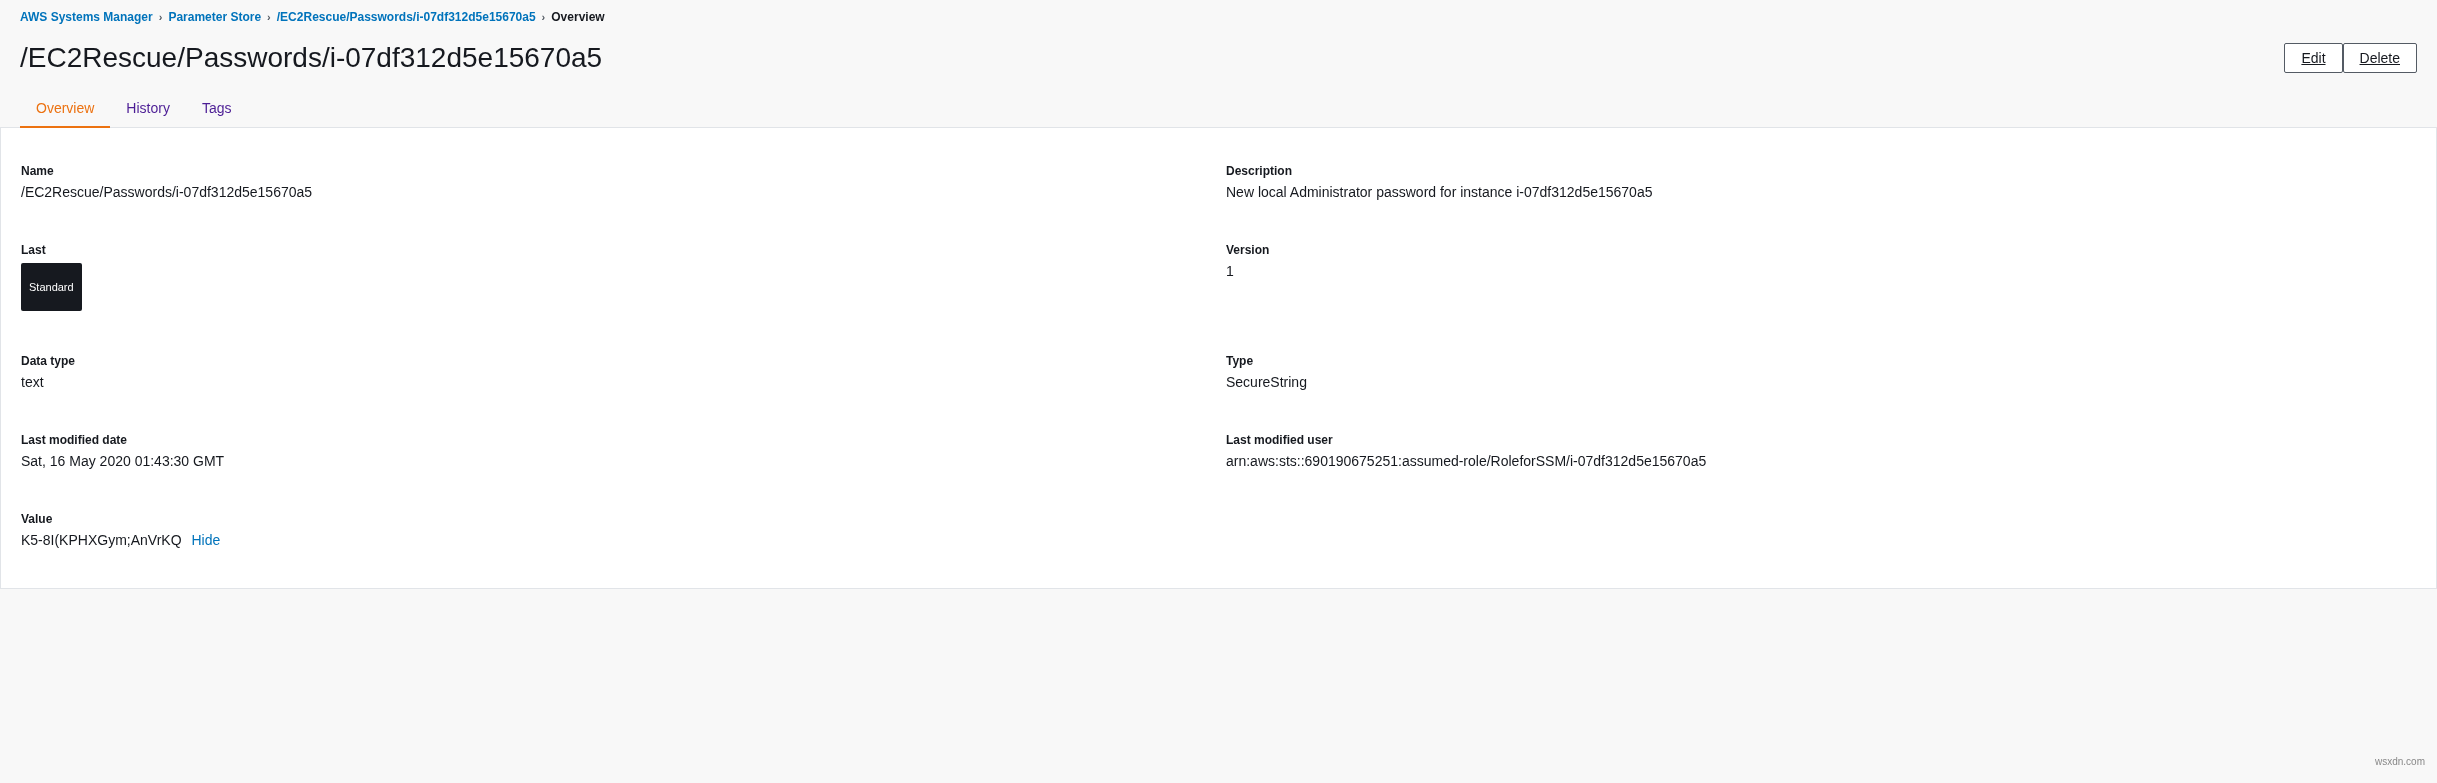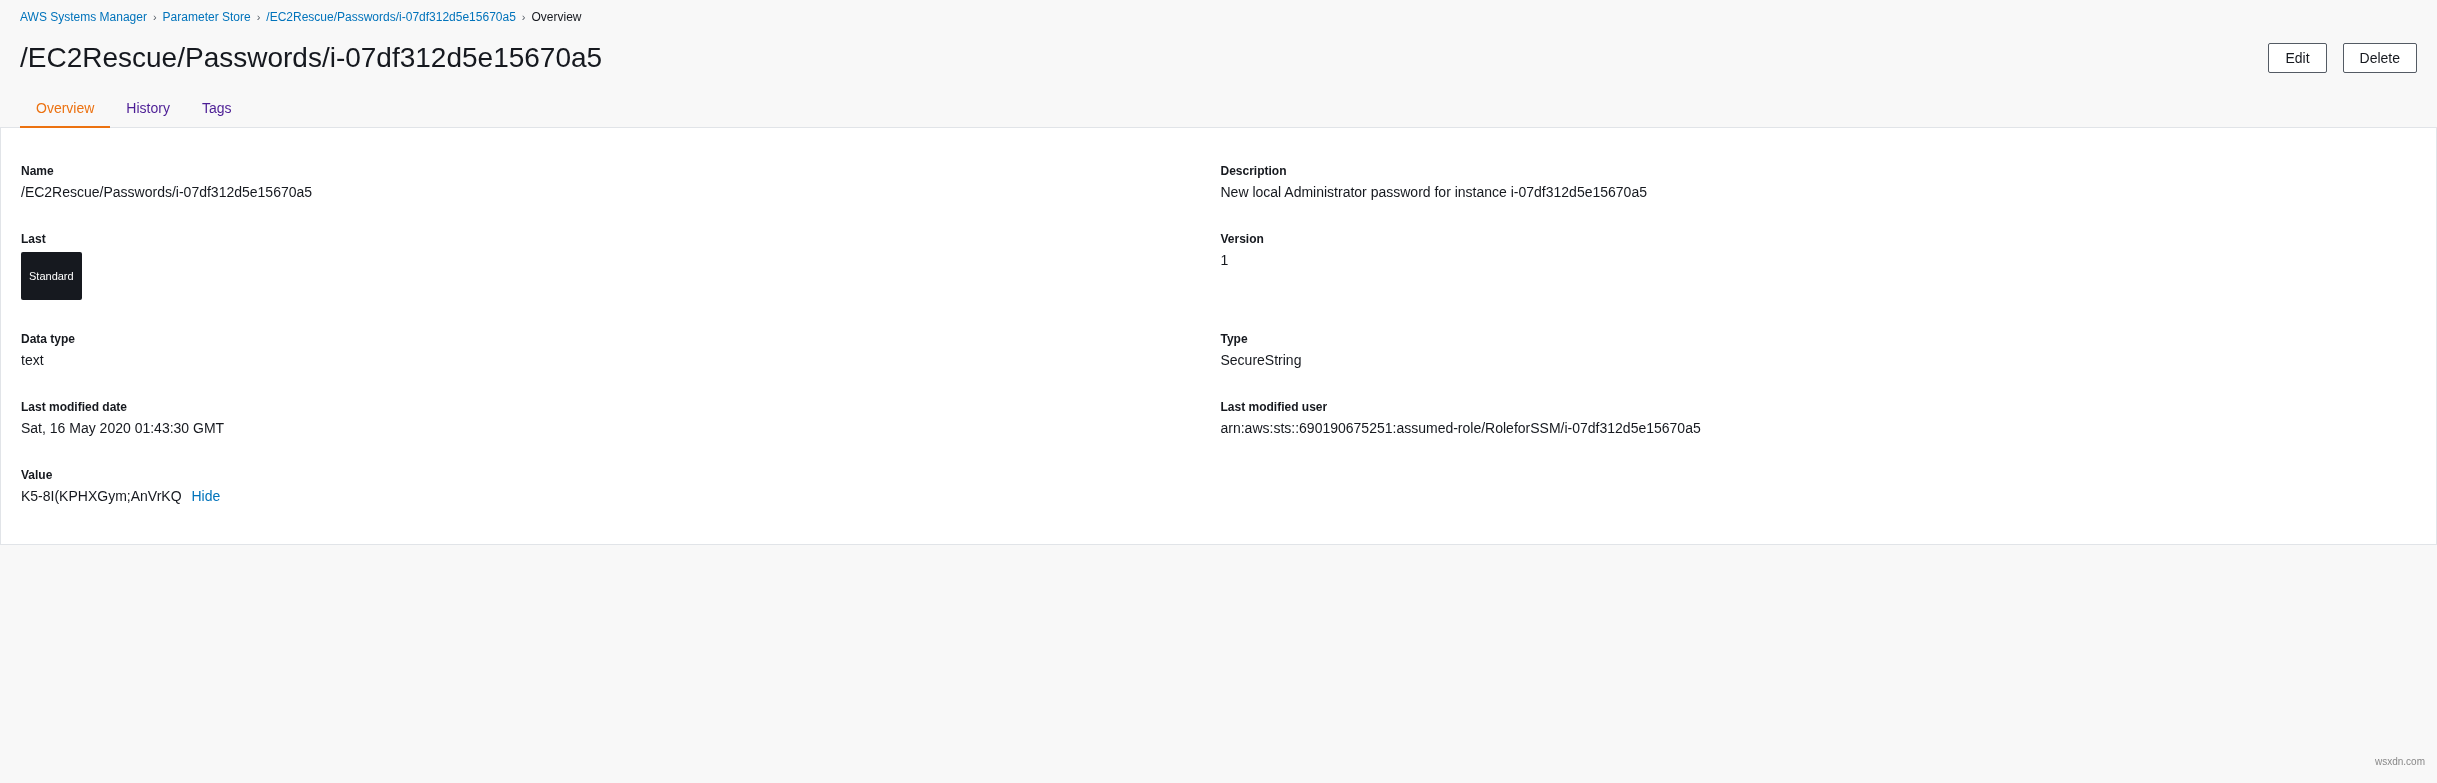--- a/index.html
+++ b/index.html
@@ -12,20 +12,21 @@
     }
 
     
     .breadcrumb {
       display: flex;
       align-items: center;
       padding: 10px 20px;
       font-size: 12px;
       color: #545b64;
       gap: 6px;
+      font-weight: bold;
     }
     .breadcrumb a {
       color: #0073bb;
       text-decoration: none;
       cursor: pointer;
     }
     .breadcrumb-separator {
       color: #545b64;
       font-size: 11px;
     }
@@ -41,21 +42,22 @@
       padding: 8px 20px 16px 20px;
       background: #f8f8f8;
     }
     .page-title {
       font-size: 28px;
       font-weight: 300;
       color: #16191f;
     }
     .header-actions {
       display: flex;
-      gap: 16px;
+      gap: 0;
+      text-decoration: underline;
     }
     .btn {
       padding: 6px 16px;
       font-size: 14px;
       border-radius: 2px;
       cursor: pointer;
       font-family: inherit;
     }
     .btn-secondary {
       background: #fff;
@@ -91,21 +93,21 @@
       margin: 0;
       padding: 24px 20px;
       border: 1px solid #e1e4e8;
       border-top: none;
     }
 
     
     .details-grid {
       display: grid;
       grid-template-columns: 1fr 1fr;
-      gap: 4px;
+      gap: 15px;
     }
     .detail-item {
       padding: 12px 0 16px 0;
     }
     .detail-label {
       font-size: 12px;
       font-weight: 700;
       color: #16191f;
       margin-bottom: 6px;
     }

